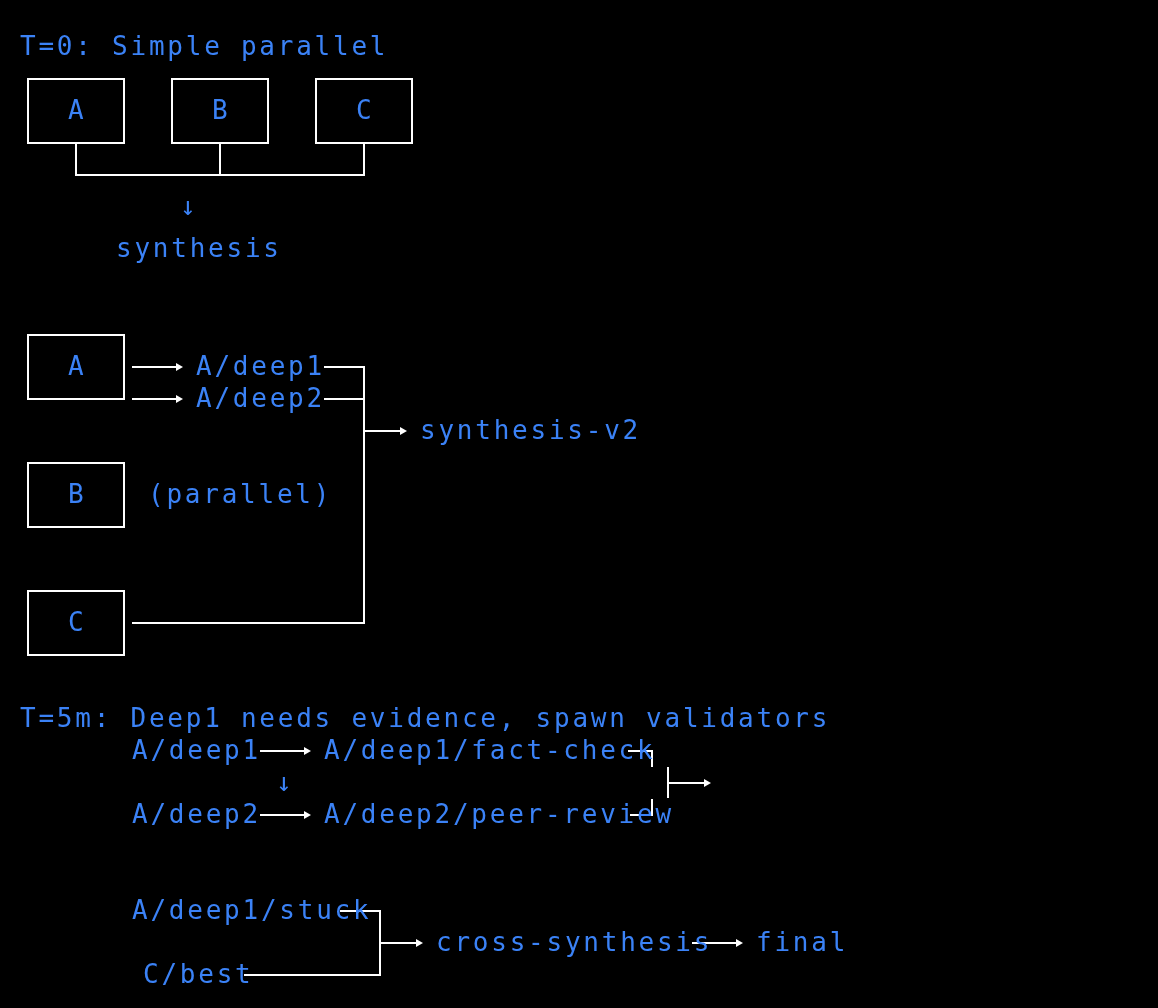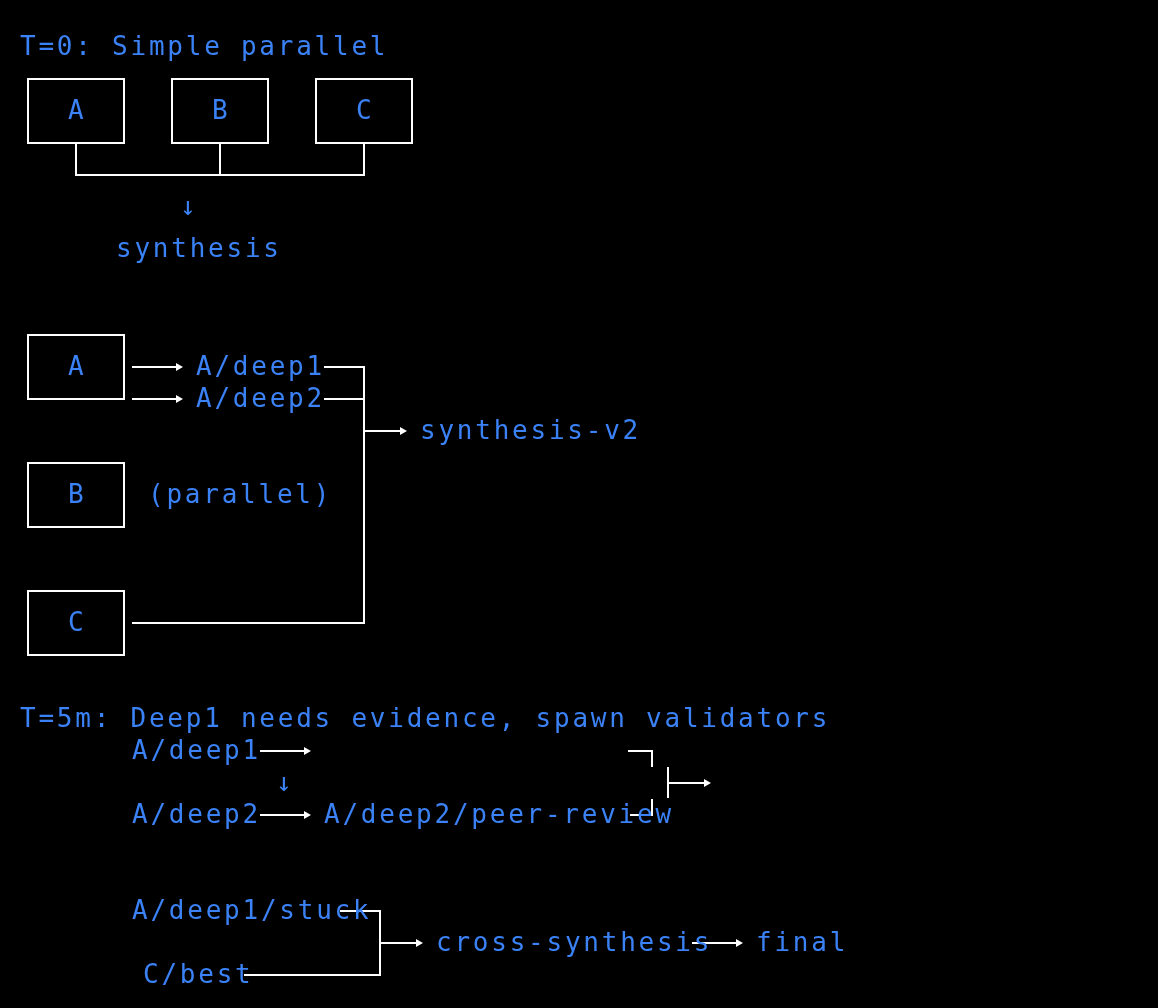--- a/index.html
+++ b/index.html
@@ -73,20 +73,21 @@
     <span class="txt" style="left: 116px; top: 222px; margin-top: 10px;">synthesis</span>
     <span class="txt" style="left: 68px; top: 350px;">A</span>
     <span class="txt" style="left: 196px; top: 350px;">A/deep1</span>
     <span class="txt" style="left: 196px; top: 382px;">A/deep2</span>
     <span class="txt" style="left: 420px; top: 414px;">synthesis-v2</span>
     <span class="txt" style="left: 68px; top: 478px;">B</span>
     <span class="txt" style="left: 148px; top: 478px;">(parallel)</span>
     <span class="txt" style="left: 68px; top: 606px;">C</span>
     <span class="txt" style="left: 20px; top: 702px;">T=5m: Deep1 needs evidence, spawn validators</span>
     <span class="txt" style="left: 132px; top: 734px;">A/deep1</span>
+    <span class="txt" style="left: 324px; top: 734px;">A/deep1/fact-check</span>
     <span class="txt" style="left: 276px; top: 766px;">↓</span>
     <span class="txt" style="left: 132px; top: 798px;">A/deep2</span>
     <span class="txt" style="left: 324px; top: 798px; text-align: center;">A/deep2/peer-review</span>
     <span class="txt" style="left: 132px; top: 894px;">A/deep1/stuck</span>
     <span class="txt" style="left: 436px; top: 926px;">cross-synthesis</span>
     <span class="txt" style="left: 756px; top: 926px;">final</span>
     <span class="txt" style="left: 143px; top: 958px;">C/best</span>
   </div>
 
 </body></html>

